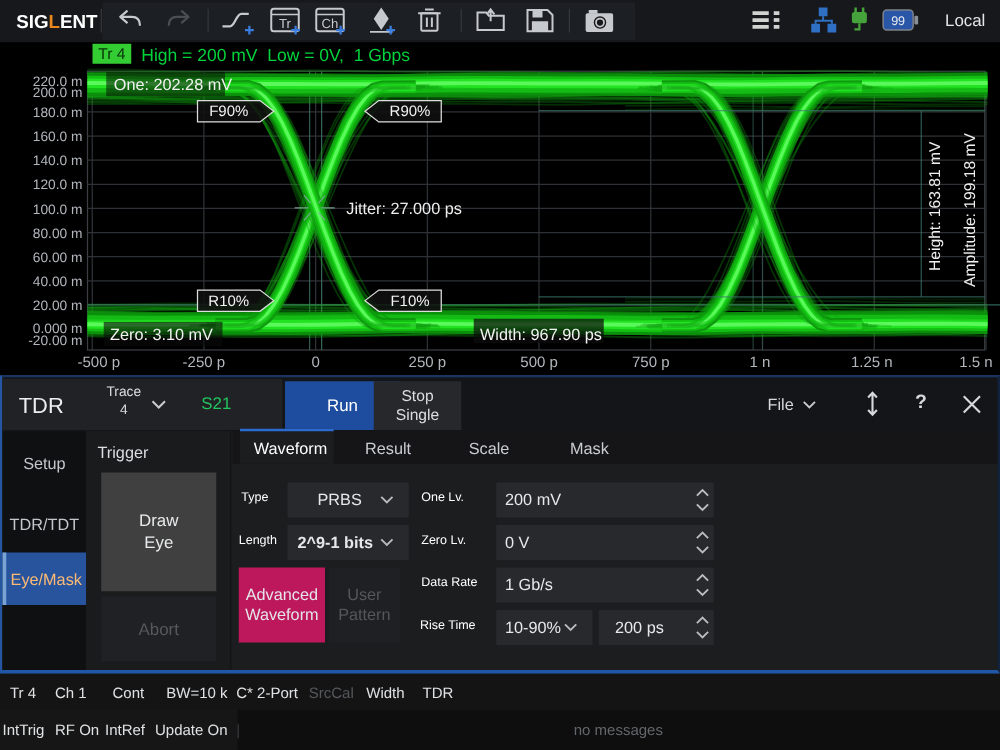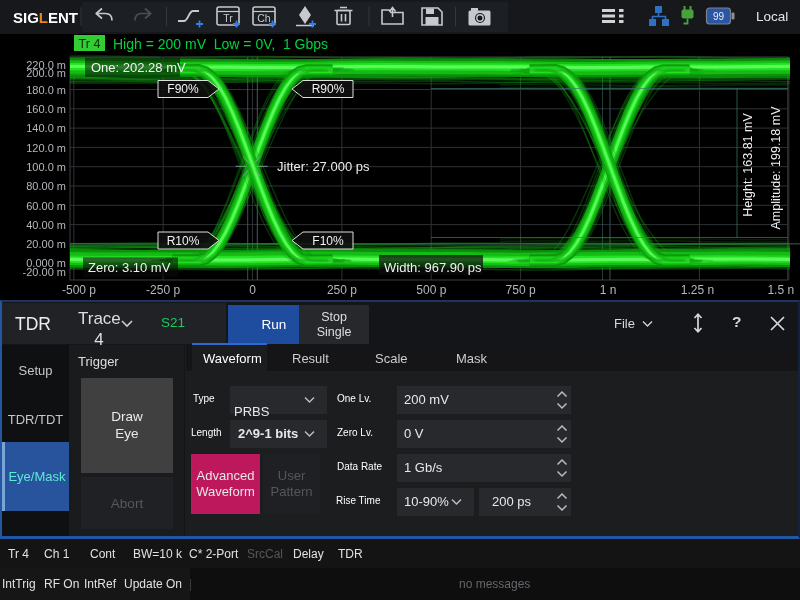--- a/index.html
+++ b/index.html
@@ -9,21 +9,21 @@
 #logo .o { color:#e8871e; }
 #plotwrap { left:0; top:34px; width:800px; height:266px; background:#000; }
 #panel { left:0; top:300px; width:800px; height:239px; background:#17181a; border-top:2px solid #1a355f; border-bottom:3px solid #2157a6; border-left:2px solid #2456a2; border-right:2px solid #13233f; }
 #phead { left:2px; top:302px; width:796px; height:43px; background:#141518; }
 #pheadL { left:2px; top:303px; width:224px; height:41px; background:#212226; }
 .btnrun { left:228px; top:305px; width:92px; height:39px; background:#1e4da0; color:#fff; font-size:13.5px; display:flex; align-items:center; justify-content:center; }
 .btnstop { left:299px; top:305px; width:70px; height:39px; background:#27282c; color:#dcdee2; font-size:12.5px; display:flex; align-items:center; justify-content:center; text-align:center; line-height:1.15; }
 #content { left:2px; top:345px; width:796px; height:191px; background:#1c1d1f; }
 #sidebar { left:2px; top:345px; width:67px; height:191px; background:#0f1011; }
 .sideitem { width:67px; color:#c3c6cb; font-size:13px; text-align:center; position:absolute; }
-#eyemask { left:2px; top:442px; width:67px; height:69px; background:#27549d; border-left:3px solid #7aa3d6; color:#5eead4; font-size:13px; display:flex; align-items:center; justify-content:center; }
+#eyemask { left:2px; top:442px; width:67px; height:42px; background:#27549d; border-left:3px solid #7aa3d6; color:#fdba74; font-size:13px; display:flex; align-items:center; justify-content:center; }
 #trigcol { left:69px; top:345px; width:116px; height:191px; background:#1a1b1d; border-right:1px solid #141416; }
 #tabstrip { left:186px; top:345px; width:612px; height:26px; background:#151517; }
 #tabsel { left:192px; top:343px; width:75px; height:28px; background:#1c1d1f; border-top:2.5px solid #2a6bd2; }
 .tab { position:absolute; top:351px; font-size:13px; color:#c9ccd1; }
 .flabel { position:absolute; font-size:10px; color:#ffffff; }
 .fbox { position:absolute; background:#27292c; height:27.5px; }
 .fbox .txt { position:absolute; left:13px; top:6px; font-size:13px; color:#e6e8ea; }
 #status1 { left:0; top:539px; width:800px; height:29px; background:#141414; }
 #status2 { left:0; top:568px; width:800px; height:32px; background:#0e0e0e; }
 .s1 { position:absolute; top:546.5px; font-size:12px; color:#dfe1e4; }
@@ -271,21 +271,21 @@
     <text x="431.3" y="293.5" font-size="12" fill="#b3b7bd" text-anchor="middle">500 p</text>
     <text x="520.6" y="293.5" font-size="12" fill="#b3b7bd" text-anchor="middle">750 p</text>
     <text x="608" y="293.5" font-size="12" fill="#b3b7bd" text-anchor="middle">1 n</text>
     <text x="697.4" y="293.5" font-size="12" fill="#b3b7bd" text-anchor="middle">1.25 n</text>
     <text x="780.8" y="293.5" font-size="12" fill="#b3b7bd" text-anchor="middle">1.5 n</text>
   </svg>
 <div id="panel" class="abs"></div>
 <div id="phead" class="abs"></div>
 <div id="pheadL" class="abs"></div>
 <div class="abs" style="left:15px;top:314px;font-size:17.5px;color:#eceef0;">TDR</div>
-<div class="abs" style="left:78px;top:308px;width:42px;text-align:center;font-size:17px;color:#dcdee2;line-height:1.25;">Trace<br>4</div>
+<div class="abs" style="left:78px;top:308px;width:42px;text-align:center;font-size:11px;color:#dcdee2;line-height:1.25;">Trace<br>4</div>
 <svg class="abs" style="left:120px;top:319px" width="14" height="9" viewBox="0 0 14 9">
     <path d="M2 2 L7 7 L12 2" stroke="#c9ccd1" stroke-width="1.6" fill="none"></path>
   </svg>
 <div class="abs" style="left:161px;top:315px;font-size:13.5px;color:#22c55e;">S21</div>
 <div class="btnrun abs">Run</div>
 <div class="btnstop abs">Stop<br>Single</div>
 <div class="abs" style="left:614px;top:316px;font-size:13px;color:#d6d8db;">File</div>
 <svg class="abs" style="left:641px;top:320px" width="13" height="8" viewBox="0 0 13 8">
     <path d="M2 1.5 L6.5 6 L11 1.5" stroke="#c9ccd1" stroke-width="1.5" fill="none"></path>
   </svg>
@@ -307,21 +307,21 @@
 <div class="abs" style="left:81px;top:378px;width:92px;height:95px;background:#404040;color:#e8eaec;font-size:13.5px;display:flex;align-items:center;justify-content:center;text-align:center;line-height:1.2;">Draw<br>Eye</div>
 <div class="abs" style="left:81px;top:477px;width:92px;height:52px;background:#202124;color:#56585e;font-size:13.5px;display:flex;align-items:center;justify-content:center;">Abort</div>
 <div id="tabstrip" class="abs"></div>
 <div id="tabsel" class="abs"></div>
 <div class="tab" style="left:203px;color:#fff;">Waveform</div>
 <div class="tab" style="left:292px;">Result</div>
 <div class="tab" style="left:375px;">Scale</div>
 <div class="tab" style="left:456px;">Mask</div>
 <div class="flabel" style="left:193px;top:393px;">Type</div>
 <div class="fbox" style="left:230px;top:386px;width:97px;">
-    <span class="txt" style="left:4px;margin-top:12px;">PRBS</span>
+    <span class="txt" style="left:24px;">PRBS</span>
   </div>
 <svg class="abs" style="left:303px;top:396px" width="13" height="8" viewBox="0 0 13 8">
     <path d="M2 1.5 L6.5 6 L11 1.5" stroke="#b9bcc1" stroke-width="1.5" fill="none"></path>
   </svg>
 <div class="flabel" style="left:337px;top:393px;">One Lv.</div>
 <div class="fbox" style="left:397px;top:386px;width:174px;">
     <span class="txt" style="left:7px;">200 mV</span>
   </div>
 <svg class="abs" style="left:555px;top:389px" width="14" height="22" viewBox="0 0 14 22">
     <path d="M2.5 7.5 L7 3 L11.5 7.5 M2.5 14.5 L7 19 L11.5 14.5" stroke="#b9bcc1" stroke-width="1.5" fill="none"></path>
@@ -364,19 +364,19 @@
   </svg>
 <div id="status1" class="abs"></div>
 <div id="status2" class="abs"></div>
 <div class="abs" style="left:0;top:568px;width:190px;height:32px;background:#151615;"></div>
 <div class="s1" style="left:8px;color:#dfe1e4;">Tr 4</div>
 <div class="s1" style="left:44px;color:#dfe1e4;">Ch 1</div>
 <div class="s1" style="left:90px;color:#dfe1e4;">Cont</div>
 <div class="s1" style="left:133px;color:#dfe1e4;">BW=10 k</div>
 <div class="s1" style="left:189px;color:#dfe1e4;">C* 2-Port</div>
 <div class="s1" style="left:247px;color:#55575c;">SrcCal</div>
-<div class="s1" style="left:293px;color:#dfe1e4;">Delay</div>
+<div class="s1" style="left:293px;color:#dfe1e4;">Width</div>
 <div class="s1" style="left:338px;color:#dfe1e4;">TDR</div>
 <div class="s2" style="left:2px;">IntTrig</div>
 <div class="s2" style="left:44px;">RF On</div>
 <div class="s2" style="left:84px;">IntRef</div>
 <div class="s2" style="left:124px;">Update On</div>
 <div class="s2" style="left:189px;color:#3a3c40;">|</div>
 <div class="s2" style="left:459px;color:#63666b;">no messages</div>
 </body></html>

